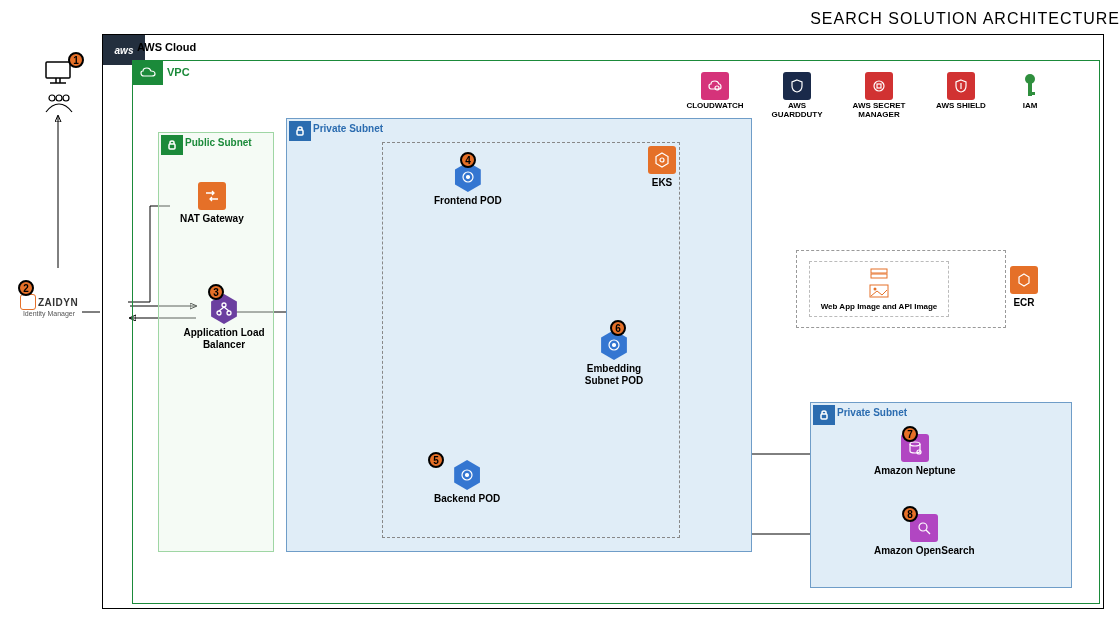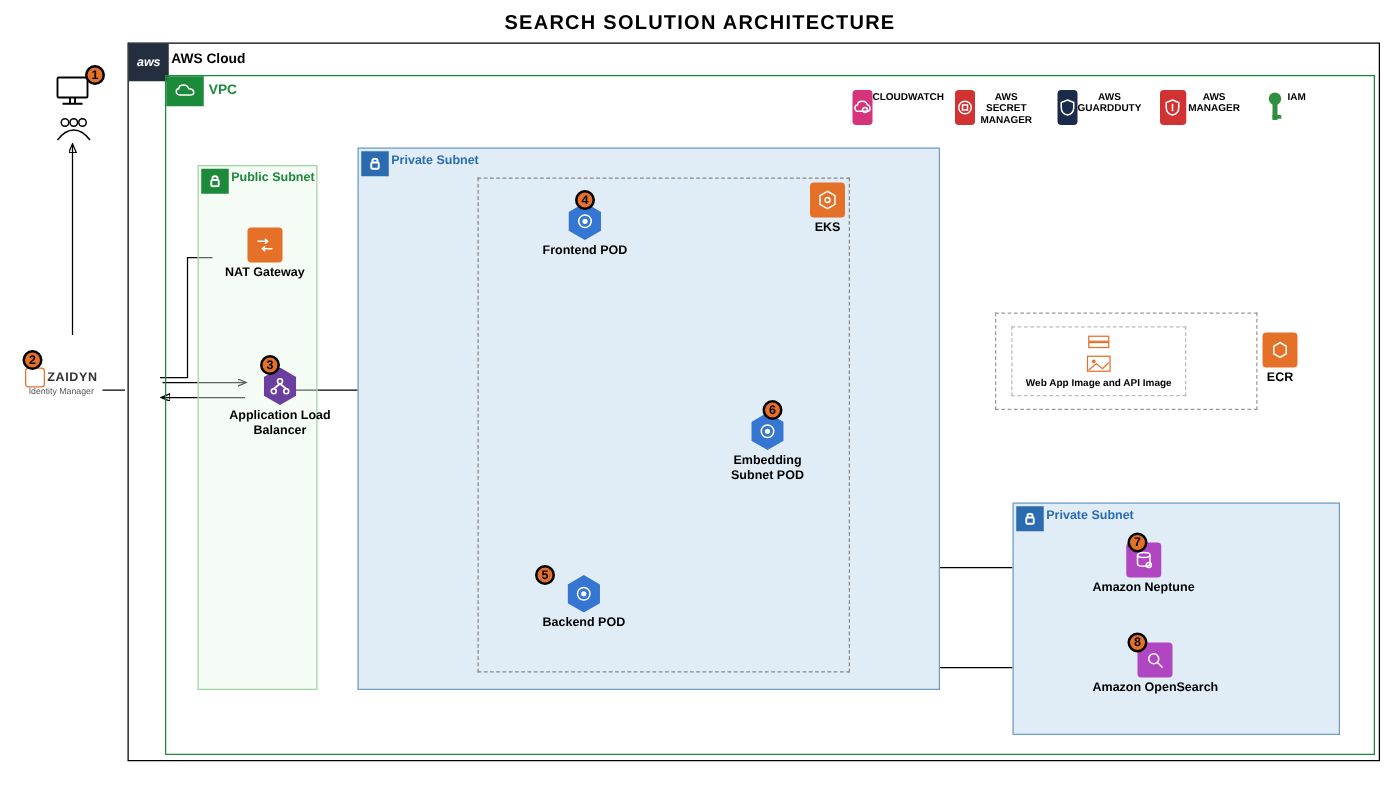--- a/index.html
+++ b/index.html
@@ -1,40 +1,40 @@
 <!DOCTYPE html>
 <html><head>
 <meta charset="utf-8">
 <style>
   * { box-sizing: border-box; margin: 0; padding: 0; }
   body { font-family: Arial, sans-serif; background: #fff; width: 1120px; height: 630px; position: relative; overflow: hidden; }
-  .title { text-align: center; font-weight: bold; font-size: 16px; letter-spacing: 1px; padding: 10px 0 6px; }
+  .title { text-align: right; font-weight: normal; font-size: 16px; letter-spacing: 1px; padding: 10px 0 6px; }
   .canvas { position: relative; width: 1100px; height: 575px; margin: 0 10px; }
   .box { position: absolute; border: 1px solid #000; }
   .aws-cloud { left: 92px; top: 0; width: 1002px; height: 575px; }
-  .aws-cloud-tag { position: absolute; left: 0; top: 0; width: 32px; height: 30px; background: #232f3e; color: #fff; display: flex; align-items: center; justify-content: center; font-size: 10px; font-style: italic; font-weight: bold; }
+  .aws-cloud-tag { position: absolute; left: 0; top: 0; width: 42px; height: 30px; background: #232f3e; color: #fff; display: flex; align-items: center; justify-content: center; font-size: 10px; font-style: italic; font-weight: bold; }
   .aws-cloud-label { position: absolute; left: 34px; top: 6px; font-size: 11px; font-weight: bold; }
   .vpc { left: 122px; top: 26px; width: 968px; height: 544px; border: 1px solid #1b8a3a; }
   .vpc-tag { position: absolute; left: 0; top: 0; width: 30px; height: 24px; background: #1b8a3a; color: #fff; display: flex; align-items: center; justify-content: center; }
   .vpc-label { position: absolute; left: 34px; top: 5px; font-size: 11px; font-weight: bold; color: #1b8a3a; }
-  .public-subnet { left: 148px; top: 98px; width: 96px; height: 420px; border: 1px solid #9fd6a4; background: rgba(230,245,230,0.4); }
+  .public-subnet { left: 148px; top: 98px; width: 116px; height: 420px; border: 1px solid #9fd6a4; background: rgba(230,245,230,0.4); }
   .ps-tag { position: absolute; left: 2px; top: 2px; width: 22px; height: 20px; background: #1b8a3a; display: flex; align-items: center; justify-content: center; }
   .ps-label { position: absolute; left: 26px; top: 4px; font-size: 10px; font-weight: bold; color: #1b8a3a; }
   .private-subnet-1 { left: 276px; top: 84px; width: 466px; height: 434px; border: 1px solid #6f9dc8; background: #e0edf7; }
   .prs-tag { position: absolute; left: 2px; top: 2px; width: 22px; height: 20px; background: #2b6cb0; display: flex; align-items: center; justify-content: center; }
   .prs-label { position: absolute; left: 26px; top: 4px; font-size: 10px; font-weight: bold; color: #2b6cb0; }
   .eks-dashed { position: absolute; left: 372px; top: 108px; width: 298px; height: 396px; border: 1.5px dashed #888; }
   .private-subnet-2 { left: 800px; top: 368px; width: 262px; height: 186px; border: 1px solid #6f9dc8; background: #e0edf7; }
   .hexicon { width: 30px; height: 30px; clip-path: polygon(50% 0%, 93% 25%, 93% 75%, 50% 100%, 7% 75%, 7% 25%); display: flex; align-items: center; justify-content: center; color: #fff; }
   .sqicon { width: 28px; height: 28px; border-radius: 3px; display: flex; align-items: center; justify-content: center; color: #fff; }
   .node { position: absolute; display: flex; flex-direction: column; align-items: center; }
   .node-label { font-size: 10px; font-weight: bold; text-align: center; margin-top: 3px; line-height: 1.15; }
   .badge { position: absolute; width: 16px; height: 16px; border-radius: 50%; background: #e57028; border: 2px solid #000; color: #000; font-size: 10px; font-weight: bold; display: flex; align-items: center; justify-content: center; z-index: 5; }
   .svc-row { position: absolute; left: 672px; top: 38px; display: flex; gap: 16px; align-items: flex-start; }
-  .svc { display: flex; flex-direction: row; width: 66px; }
+  .svc { display: flex; flex-direction: column; align-items: center; width: 66px; }
   .svc-label { font-size: 8px; font-weight: bold; text-align: center; margin-top: 2px; line-height: 1.1; }
   .ecr-dashed { position: absolute; left: 786px; top: 216px; width: 210px; height: 78px; border: 1.5px dashed #999; }
   .ecr-inner { position: absolute; left: 12px; top: 10px; width: 140px; height: 56px; border: 1.5px dashed #bbb; display: flex; flex-direction: column; align-items: center; justify-content: center; gap: 2px; }
   .ecr-inner-label { font-size: 8px; font-weight: bold; text-align: center; margin-top: 2px; }
   svg.conn { position: absolute; left: 0; top: 0; width: 1100px; height: 575px; pointer-events: none; }
   svg.conn path, svg.conn line { stroke: #000; stroke-width: 1; fill: none; }
   .cloud-shape { width: 30px; height: 22px; background: #e57028; border-radius: 50% 50% 45% 45% / 60% 60% 40% 40%; position: relative; }
   .lock-svg { width: 10px; height: 10px; stroke: #fff; fill: none; stroke-width: 1.5; }
   .cloud-svg { width: 16px; height: 12px; stroke: #fff; fill: none; stroke-width: 1.2; }
 </style>
@@ -205,44 +205,44 @@
     <div class="svc">
       <div class="sqicon" style="background:#d5337a;">
         <svg width="16" height="16" viewBox="0 0 16 16" fill="none" stroke="#fff" stroke-width="1.2">
             <path d="M4 11 Q2 11 2 8 Q2 6 4 6 Q4 3 8 3 Q11 3 12 6 Q14 6 14 9 Q14 11 12 11 Z"></path>
             <circle cx="10" cy="10" r="2"></circle>
           </svg>
       </div>
       <div class="svc-label">CLOUDWATCH</div>
     </div>
     <div class="svc">
+      <div class="sqicon" style="background:#1a2a4a;">
+        <svg width="16" height="16" viewBox="0 0 16 16" fill="none" stroke="#fff" stroke-width="1.2">
+            <path d="M8 2 L13 4 V8 Q13 13 8 14 Q3 13 3 8 V4 Z"></path>
+          </svg>
+      </div>
+      <div class="svc-label">AWS GUARDDUTY</div>
+    </div>
+    <div class="svc">
       <div class="sqicon" style="background:#d13232;">
         <svg width="16" height="16" viewBox="0 0 16 16" fill="none" stroke="#fff" stroke-width="1.2">
             <circle cx="8" cy="8" r="5"></circle>
             <rect x="6" y="6" width="4" height="4"></rect>
           </svg>
       </div>
       <div class="svc-label">AWS SECRET MANAGER</div>
     </div>
     <div class="svc">
-      <div class="sqicon" style="background:#1a2a4a;">
-        <svg width="16" height="16" viewBox="0 0 16 16" fill="none" stroke="#fff" stroke-width="1.2">
-            <path d="M8 2 L13 4 V8 Q13 13 8 14 Q3 13 3 8 V4 Z"></path>
-          </svg>
-      </div>
-      <div class="svc-label">AWS GUARDDUTY</div>
-    </div>
-    <div class="svc">
       <div class="sqicon" style="background:#d13232;">
         <svg width="16" height="16" viewBox="0 0 16 16" fill="none" stroke="#fff" stroke-width="1.2">
             <path d="M8 2 L13 4 V8 Q13 13 8 14 Q3 13 3 8 V4 Z"></path>
             <line x1="8" y1="5" x2="8" y2="11"></line>
           </svg>
       </div>
-      <div class="svc-label">AWS MANAGER</div>
+      <div class="svc-label">AWS SHIELD</div>
     </div>
     <div class="svc" style="width:40px;">
       <svg width="20" height="28" viewBox="0 0 20 28">
           <circle cx="10" cy="7" r="5" fill="#2f8f3e"></circle>
           <rect x="8" y="11" width="4" height="13" fill="#2f8f3e"></rect>
           <rect x="8" y="20" width="7" height="3" fill="#2f8f3e"></rect>
         </svg>
       <div class="svc-label">IAM</div>
     </div>
   </div>

